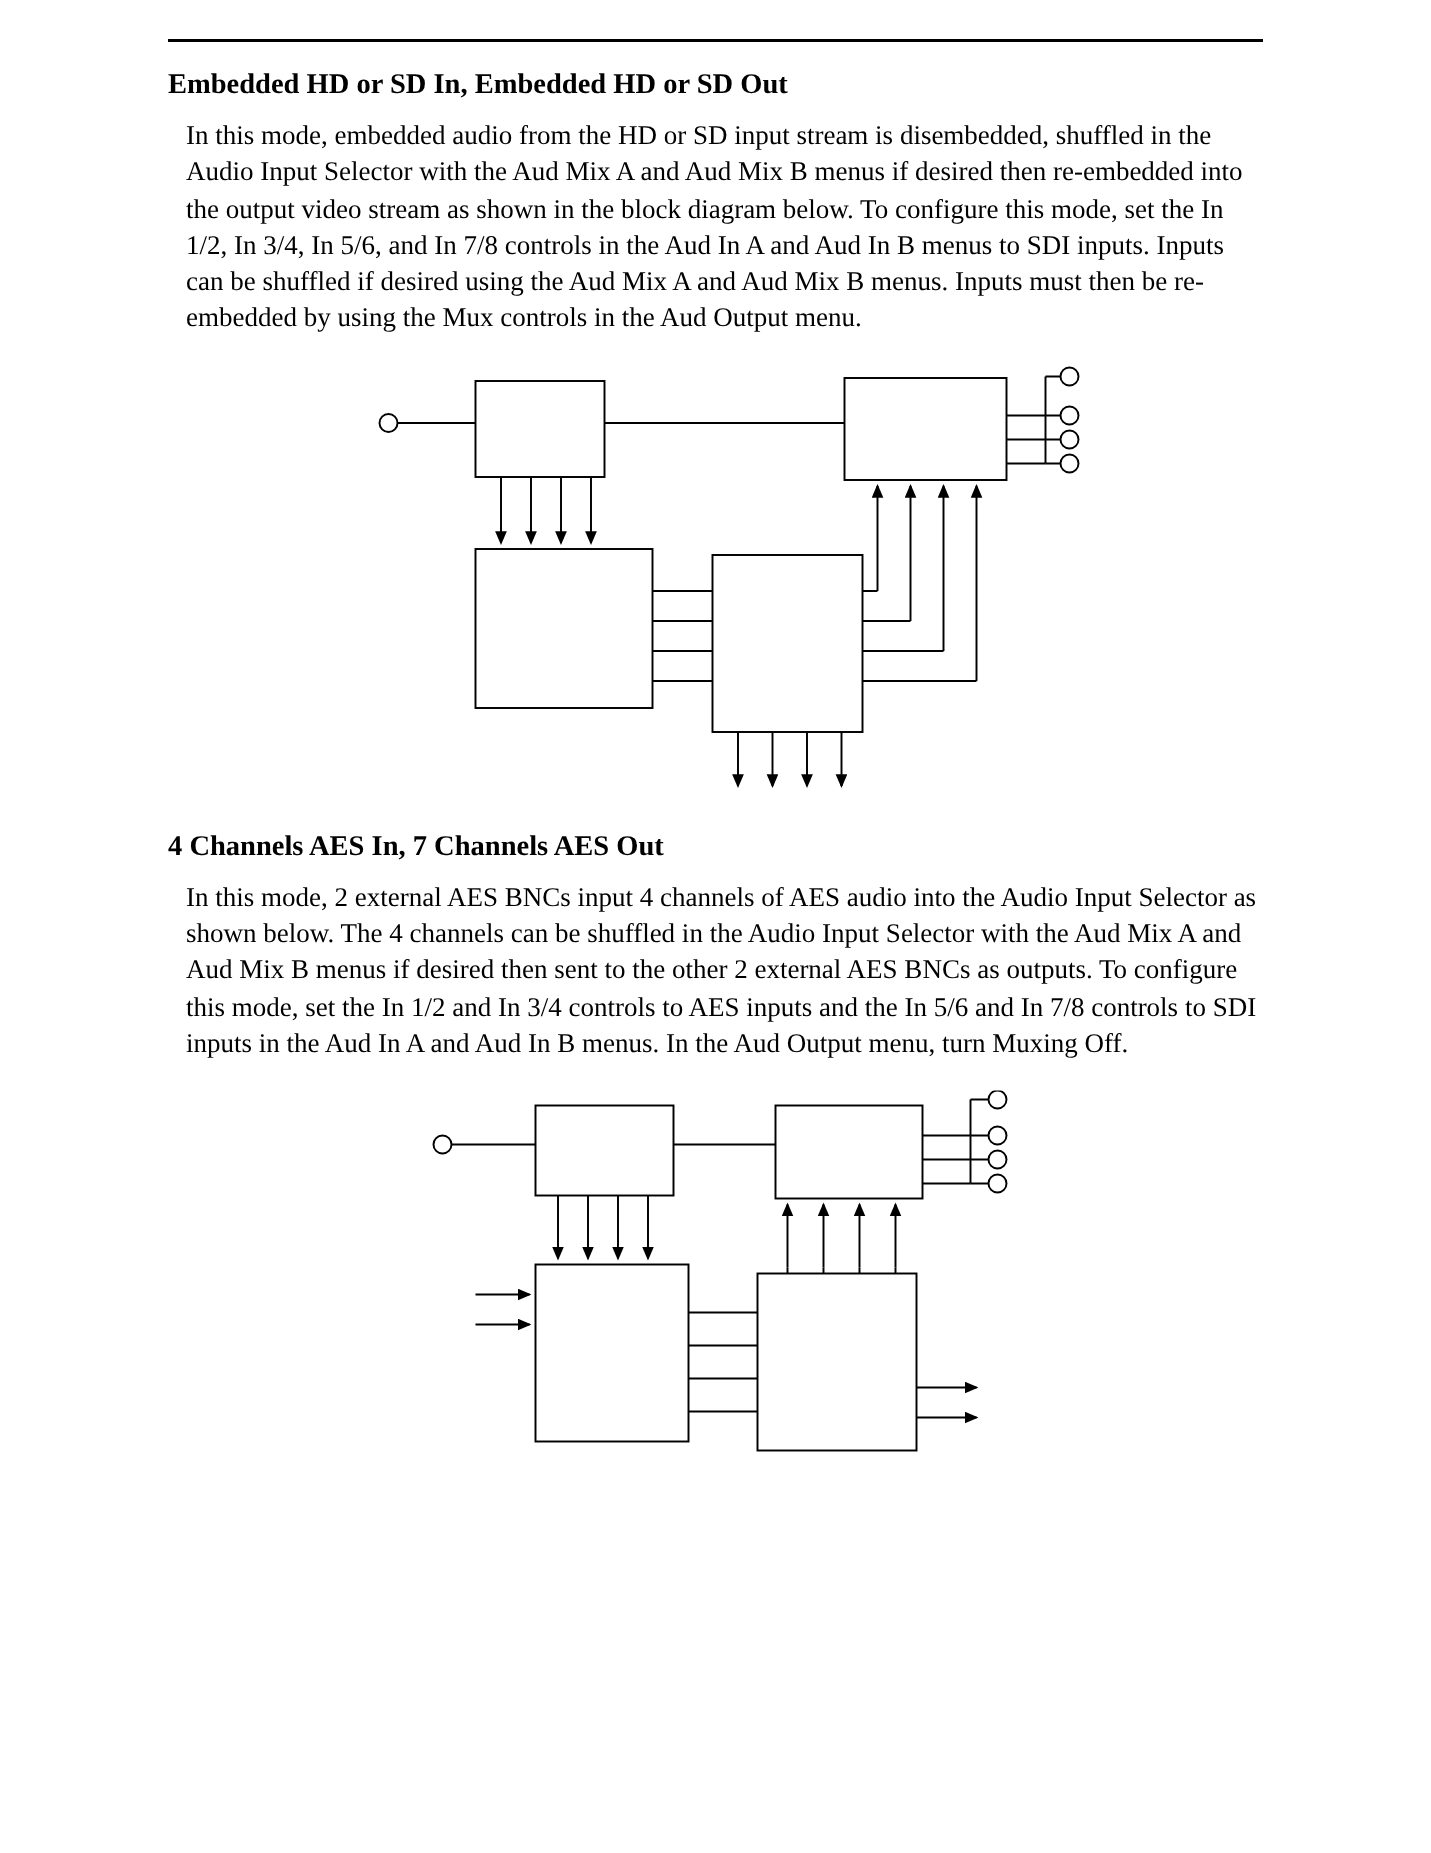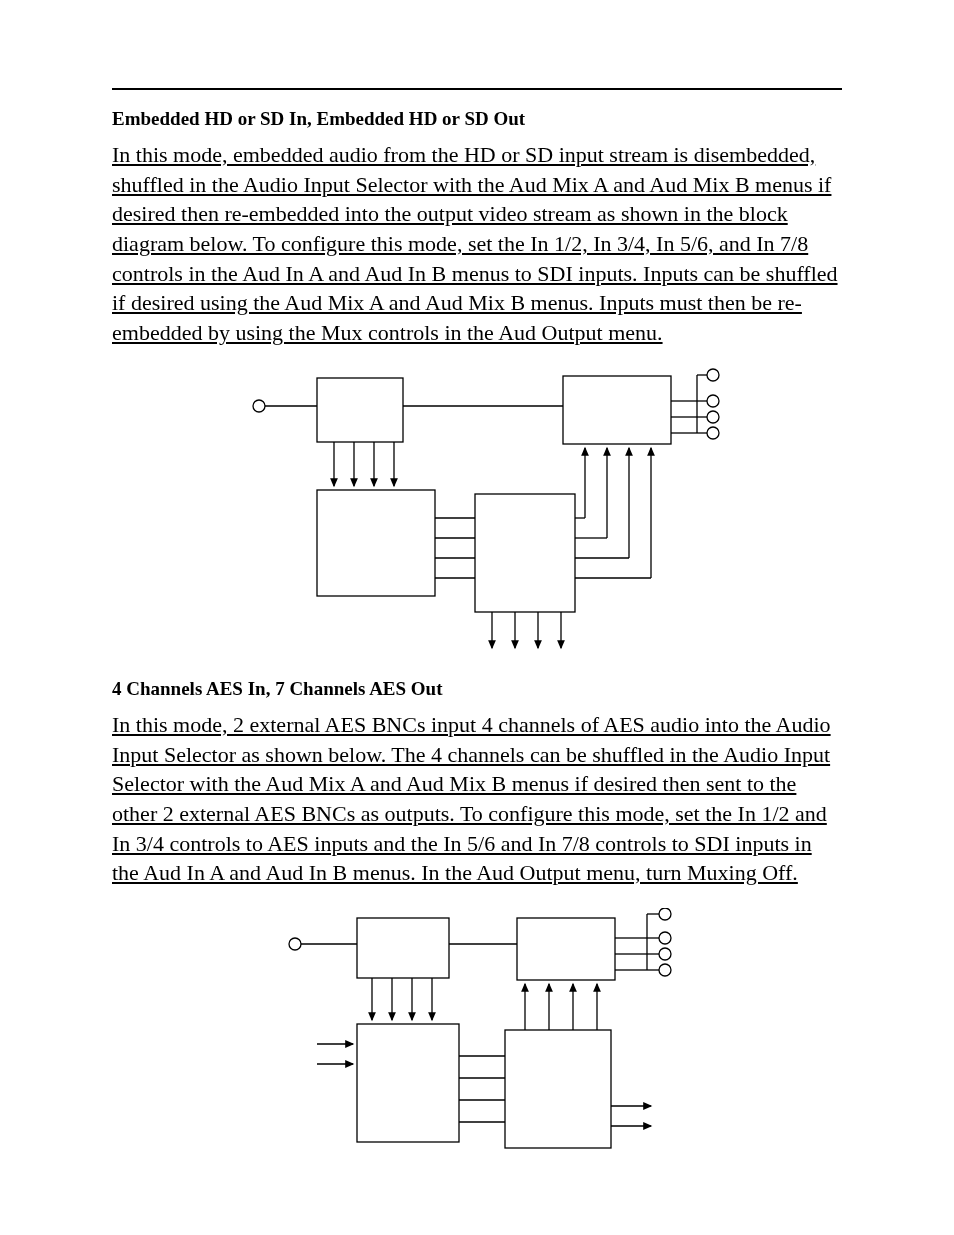--- a/index.html
+++ b/index.html
@@ -6,41 +6,40 @@
     margin: 0;
     padding: 0;
     background: #fff;
     font-family: "Times New Roman", Times, serif;
     color: #000;
   }
   .page {
     width: 954px;
     min-height: 1235px;
     box-sizing: border-box;
-    padding: 88px 112px 40px 112px;
+    padding: 26px 112px 40px 112px;
     position: relative;
   }
   .top-rule {
     border: none;
     border-top: 2px solid #000;
     margin: 0 0 18px 0;
     width: 100%;
   }
   h2.section {
     font-family: Georgia, "Times New Roman", serif;
     font-weight: bold;
     font-size: 19px;
     margin: 12px 0 10px 0;
   }
   p.body {
     font-family: Georgia, "Times New Roman", serif;
-    font-size: 22px;
+    font-size: 18px;
     line-height: 1.35;
-    margin: 0 0 20px 0;
-    text-decoration: underline;
+    margin: 0 0 20px 12px;
   }
   .diagram {
     display: block;
     margin: 8px auto 20px auto;
   }
 </style>
 </head>
 <body>
 
 <div class="page">

